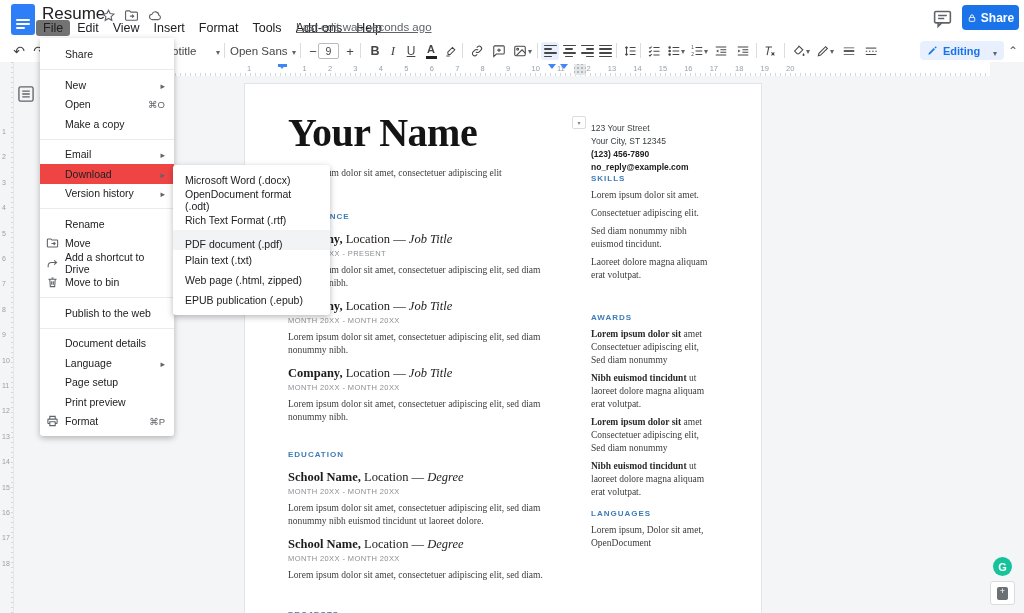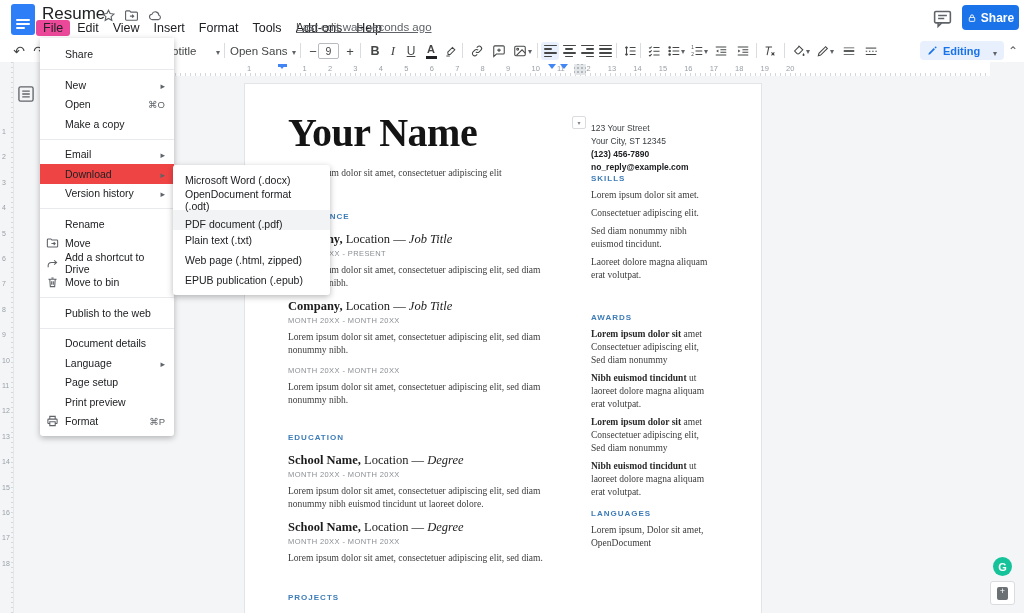--- a/index.html
+++ b/index.html
@@ -10,21 +10,21 @@
   .docs-logo { position:absolute; left:11px; top:4px; width:24px; height:31px; background:#2d7ef7; border-radius:3px; }
   .docs-logo i { position:absolute; left:5px; height:2px; background:#fff; border-radius:1px; }
   .docs-logo i:nth-child(1){ top:15px; width:14px; }
   .docs-logo i:nth-child(2){ top:19px; width:14px; }
   .docs-logo i:nth-child(3){ top:23px; width:9px; }
   .doc-title { position:absolute; left:42px; top:4px; font-size:17px; color:#202124; }
   .tb-mini { position:absolute; top:8px; width:15px; height:15px; color:#5f6368; }
   .tb-mini svg { width:100%; height:100%; }
   .menubar { position:absolute; left:36px; top:19px; display:flex; height:18px; align-items:center; }
   .menubar span { font-size:12.5px; color:#202124; padding:1px 7px; border-radius:3px; }
-  .menubar span.active { background:#ec4899; }
+  .menubar span.active { background:#737373; }
   .last-edit { position:absolute; left:296px; top:21px; font-size:11.5px; color:#5f6368; text-decoration:underline; }
   .comment-top { position:absolute; left:932px; top:8px; width:21px; height:21px; color:#5f6368; }
   .share-btn { position:absolute; left:962px; top:5px; width:57px; height:25px; background:#1a73e8; border-radius:4px; display:flex; align-items:center; justify-content:center; gap:4px; color:#fff; font-size:12px; font-weight:bold; }
   .share-btn svg { width:10px; height:12px; }
 
   
   .toolbar { position:absolute; left:0; top:40px; width:1024px; height:22px; background:#fff; z-index:10; }
   .ti { position:absolute; top:2px; width:18px; height:18px; display:flex; align-items:center; justify-content:center; color:#444746; font-size:13px; border-radius:3px; }
   .ti svg { width:14px; height:14px; }
   .ti.active { background:#e8f0fe; }
@@ -403,20 +403,21 @@
           <div class="job-title"><b>Company,</b><span> Location — </span><i>Job Title</i></div>
           <div class="job-dates">MONTH 20XX - PRESENT</div>
           <div class="job-body">Lorem ipsum dolor sit amet, consectetuer adipiscing elit, sed diam nonummy nibh.</div>
         </div>
         <div class="job">
           <div class="job-title"><b>Company,</b><span> Location — </span><i>Job Title</i></div>
           <div class="job-dates">MONTH 20XX - MONTH 20XX</div>
           <div class="job-body">Lorem ipsum dolor sit amet, consectetuer adipiscing elit, sed diam nonummy nibh.</div>
         </div>
         <div class="job">
+          <div class="job-title"><b>Company,</b><span> Location — </span><i>Job Title</i></div>
           <div class="job-dates">MONTH 20XX - MONTH 20XX</div>
           <div class="job-body">Lorem ipsum dolor sit amet, consectetuer adipiscing elit, sed diam nonummy nibh.</div>
         </div>
       </div>
 
       <div class="sec-h mt-edu">EDUCATION</div>
       <div class="jobs">
         <div class="job">
           <div class="job-title"><b>School Name,</b><span> Location — </span><i>Degree</i></div>
           <div class="job-dates">MONTH 20XX - MONTH 20XX</div>
@@ -547,20 +548,23 @@
   </div>
 </div>
 
 <div class="submenu">
   <div class="smi">
       <span>Microsoft Word (.docx)</span>
     </div>
   <div class="smi">
       <span>OpenDocument format (.odt)</span>
     </div>
+  <div class="smi">
+      <span>Rich Text Format (.rtf)</span>
+    </div>
   <div class="smi hl">
       <span>PDF document (.pdf)</span>
     </div>
   <div class="smi">
       <span>Plain text (.txt)</span>
     </div>
   <div class="smi">
       <span>Web page (.html, zipped)</span>
     </div>
   <div class="smi">

